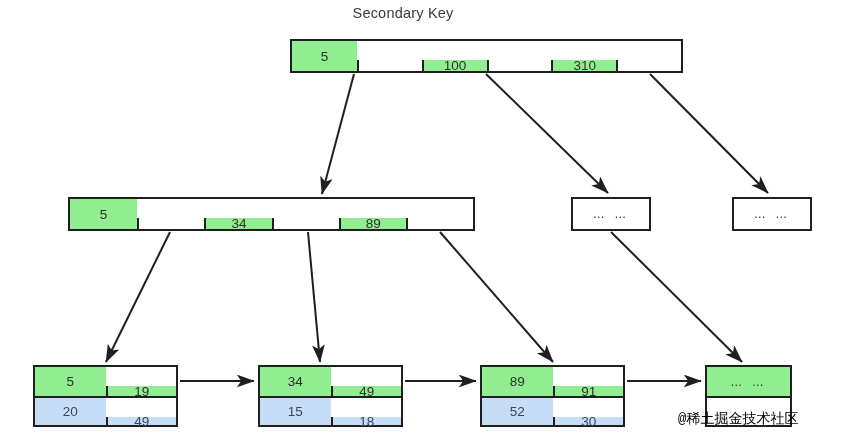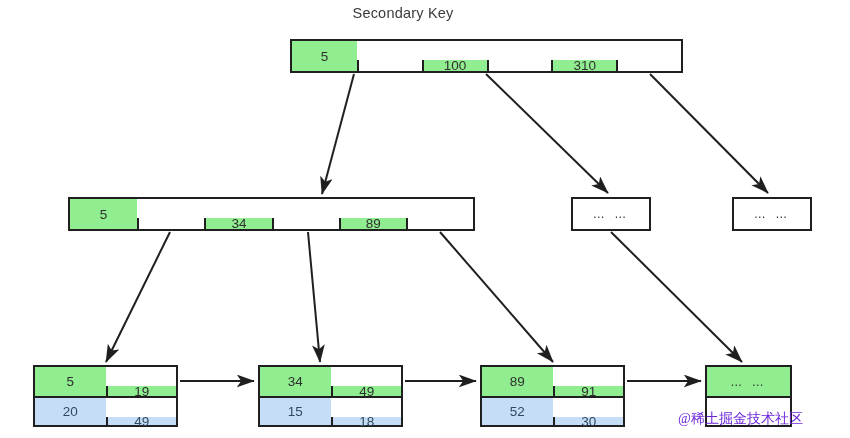--- a/index.html
+++ b/index.html
@@ -53,21 +53,21 @@
   #leaf-3{left:480px;top:365px;}
   #leaf-4{left:705px;top:365px;width:87px;}
   #leaf-4 .cell{width:100%;letter-spacing:3px;font-size:12px;}
 
   
   #edges{position:absolute;left:0;top:0;width:850px;height:438px;
          pointer-events:none;}
 
   
   .watermark{position:absolute;left:678px;top:410px;font-size:14px;
-             color:#6d28d9;font-family:Liberation Serif, serif;
+             color:#000000;font-family:Liberation Mono, monospace;
              white-space:nowrap;}
 </style>
 </head>
 <body>
 
 <div id="stage">
 
   <div class="title">Secondary Key</div>
 
   <svg id="edges" viewBox="0 0 850 438" xmlns="http://www.w3.org/2000/svg">

